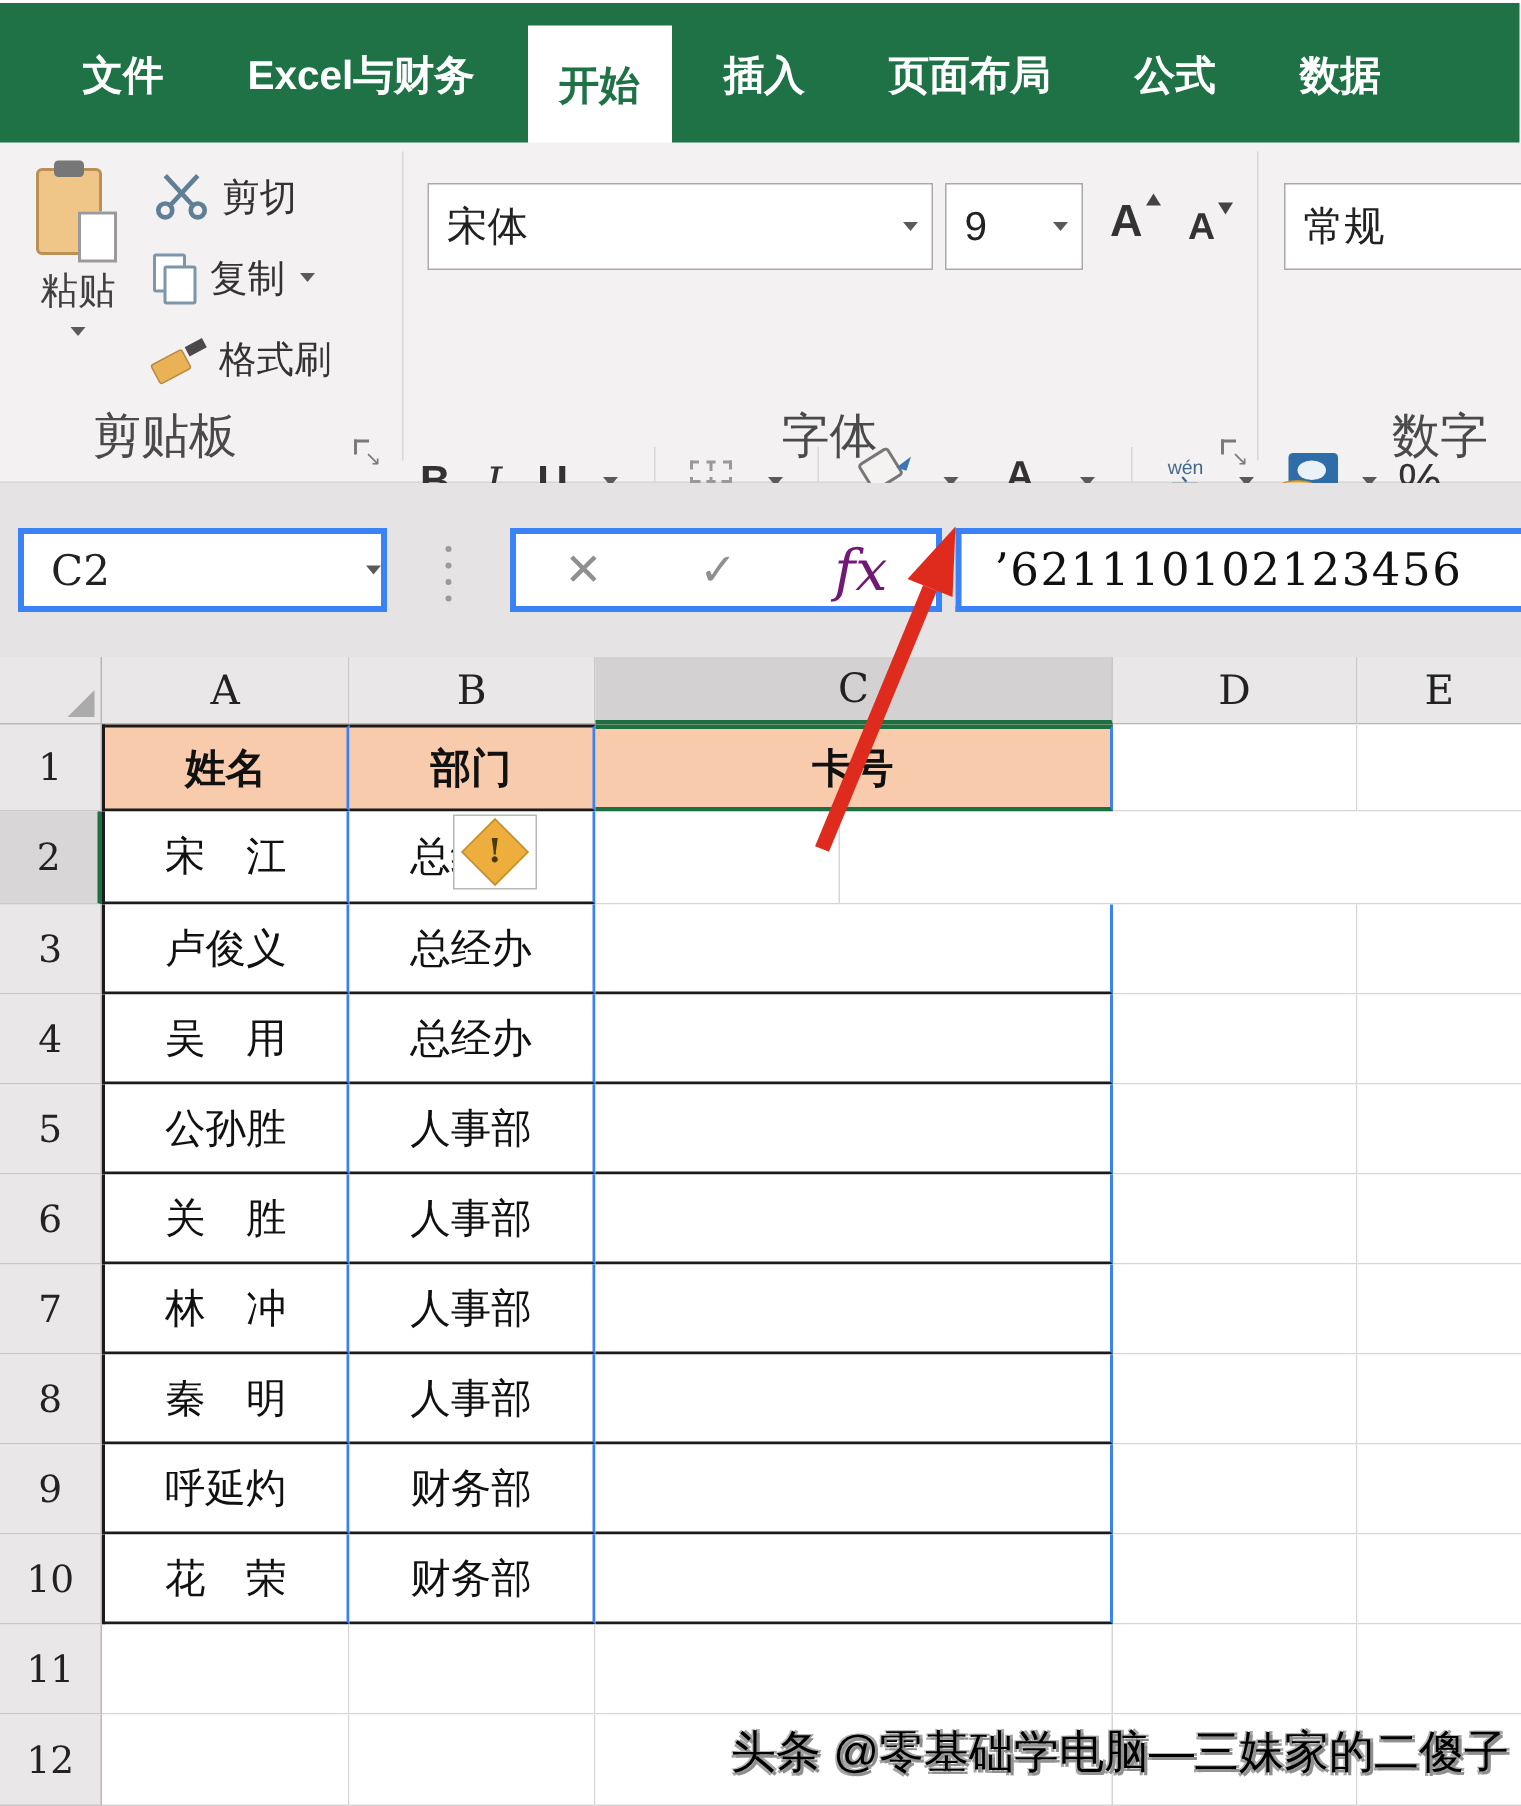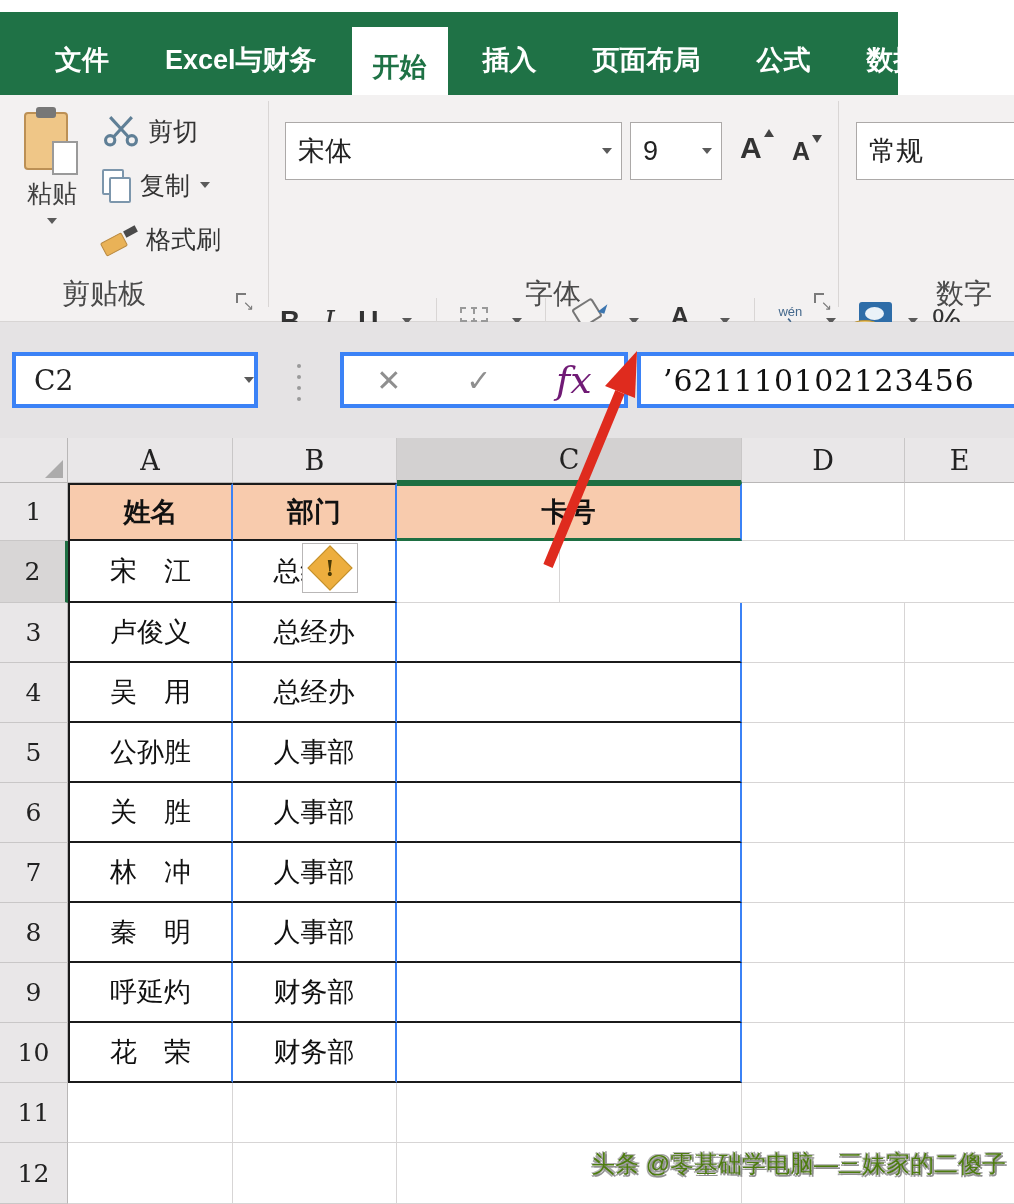--- a/index.html
+++ b/index.html
@@ -1,28 +1,28 @@
 <!DOCTYPE html>
 <html><head>
 <meta charset="utf-8">
 <style>
   * { margin:0; padding:0; box-sizing:border-box; }
   body { background:#fff; font-family:"Liberation Sans", sans-serif; }
   #page { position:relative; width:1014px; height:1204px; background:#fff; overflow:hidden; }
 
   
-  .tabbar { position:absolute; left:0; top:12px; width:898px; height:95px; background:#1F7246;
+  .tabbar { position:absolute; left:0; top:2px; width:1013px; height:95px; background:#1F7246;
             display:flex; align-items:stretch; gap:14px; padding-left:34px; }
   .tab { display:flex; align-items:center; padding:0 21px; color:#fff; font-size:27px; font-weight:700; white-space:nowrap; }
   .tab.active { background:#fff; color:#1E7245; align-self:flex-end; height:80px; }
 
   
   .ribbon { position:absolute; left:0; top:95px; width:1014px; height:227px; background:#F3F1F1; border-bottom:1px solid #D8D5D4; }
   .vsep { position:absolute; top:6px; height:206px; width:1px; background:#D9D6D5; }
-  .grp-label { position:absolute; bottom:8px; font-size:28px; color:#4a4a4a; }
+  .grp-label { position:absolute; bottom:8px; font-size:32px; color:#4a4a4a; }
   .launch { position:absolute; width:16px; height:16px; }
   .l-corner { position:absolute; left:0; top:0; width:10px; height:10px; border-left:2px solid #7a7a7a; border-top:2px solid #7a7a7a; }
   .l-arrow { font-style:normal; font-size:13px; color:#7a7a7a; position:absolute; right:-2px; bottom:-3px; line-height:1; }
   .caret { display:inline-block; width:0; height:0; border-left:5px solid transparent; border-right:5px solid transparent; border-top:6px solid #5a5a5a; }
 
   
   .paste-btn { position:absolute; left:14px; top:8px; width:76px; height:160px; text-align:center; }
   .paste-ic { position:relative; width:56px; height:66px; margin:4px auto 0; }
   .pi-body { position:absolute; left:0; top:5px; width:44px; height:58px; background:#EFC687; border:2px solid #BC9055; border-radius:4px; }
   .pi-clip { position:absolute; left:12px; top:0; width:20px; height:11px; background:#777; border-radius:3px; z-index:2; }
@@ -110,21 +110,21 @@
   .sel::before { content:''; position:absolute; left:0; top:0; width:0; height:0; border-top:13px solid #217346; border-right:13px solid transparent; z-index:4; }
   .fill-handle { position:absolute; right:-8px; bottom:-8px; width:13px; height:13px; background:#1D7145; border:2px solid #fff; z-index:5; }
 
   
   .warnbtn { position:absolute; left:302px; top:543px; width:56px; height:50px; background:#fff; border:1px solid #B9B7B7; z-index:40;
              display:flex; align-items:center; justify-content:center; }
   .diamond { width:32px; height:32px; background:#EDAE3E; border:1px solid #C28F2C; transform:rotate(45deg);
              display:flex; align-items:center; justify-content:center; }
   .diamond span { transform:rotate(-45deg); font-weight:700; font-size:22px; color:#4a3a06; font-family:"DejaVu Serif", serif; }
   .arrow-svg { position:absolute; left:0; top:0; z-index:50; pointer-events:none; }
-  .watermark { position:absolute; right:8px; top:1148px; z-index:60; font-size:24px; color:#4d7c0f; white-space:nowrap;
+  .watermark { position:absolute; right:8px; top:1148px; z-index:60; font-size:30px; color:#000000; white-space:nowrap;
                text-shadow:2px 2px 0 #8f8f8f, -1px -1px 0 #b5b5b5, 2px -1px 0 #a5a5a5, -1px 2px 0 #a5a5a5; }
 </style>
 </head>
 <body>
 
 <div id="page">
 
   <div class="tabbar">
     <div class="tab">文件</div>
     <div class="tab">Excel与财务</div>

